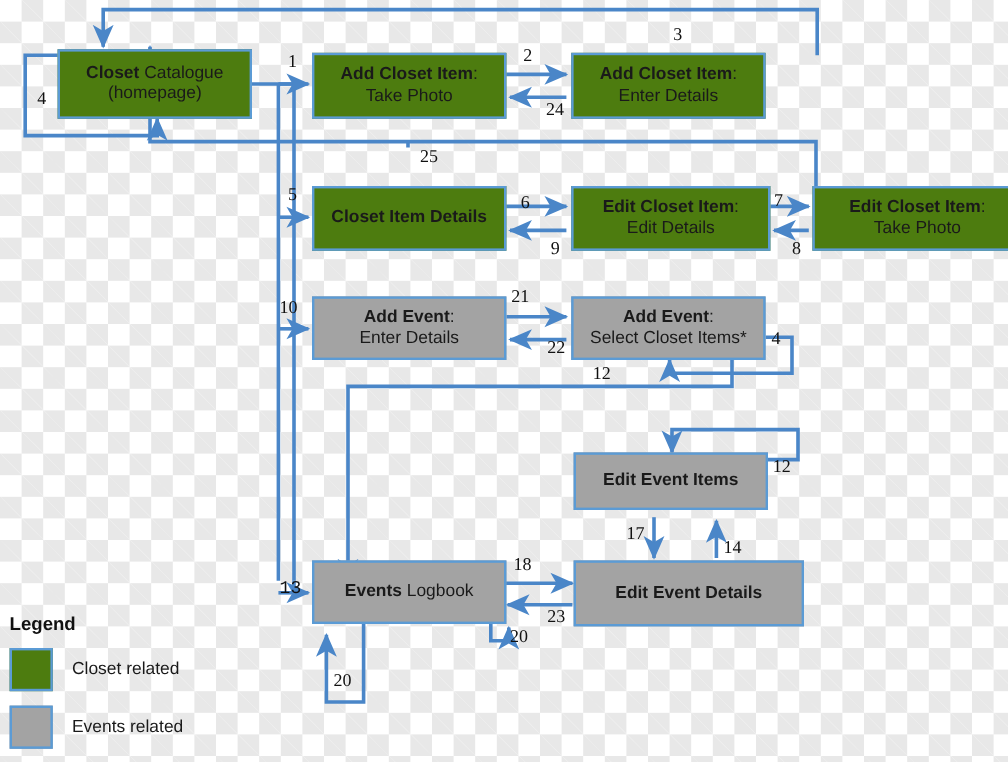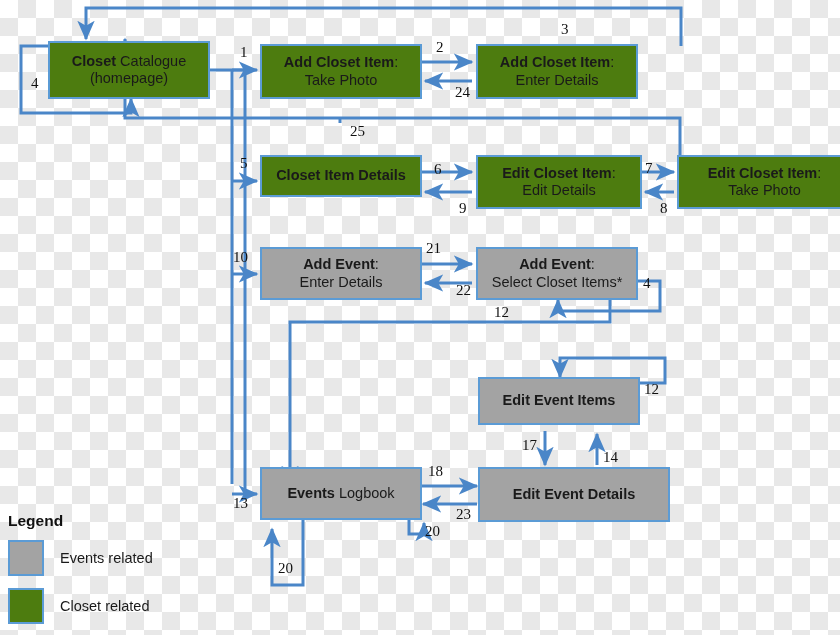--- a/index.html
+++ b/index.html
@@ -132,21 +132,21 @@
 <div class="node closet" style="left:260px;top:44px;width:162px;height:55px;">
   <div class="l1"><span class="b">Add Closet Item</span><span>:</span></div>
   <div class="l2">Take Photo</div>
 </div>
 
 <div class="node closet" style="left:476px;top:44px;width:162px;height:55px;">
   <div class="l1"><span class="b">Add Closet Item</span><span>:</span></div>
   <div class="l2">Enter Details</div>
 </div>
 
-<div class="node closet" style="left:260px;top:155px;width:162px;height:42px;">
+<div class="node closet" style="left:260px;top:155px;width:162px;height:54px;">
   <div class="l1"><span class="b">Closet Item Details</span><span></span></div>
 </div>
 
 <div class="node closet" style="left:476px;top:155px;width:166px;height:54px;">
   <div class="l1"><span class="b">Edit Closet Item</span><span>:</span></div>
   <div class="l2">Edit Details</div>
 </div>
 
 <div class="node closet" style="left:677px;top:155px;width:175px;height:54px;">
   <div class="l1"><span class="b">Edit Closet Item</span><span>:</span></div>
@@ -180,36 +180,36 @@
 <span class="lbl" style="left:561px;top:22px;">3</span>
 <span class="lbl" style="left:31px;top:76px;">4</span>
 <span class="lbl" style="left:240px;top:156px;">5</span>
 <span class="lbl" style="left:434px;top:162px;">6</span>
 <span class="lbl" style="left:645px;top:161px;">7</span>
 <span class="lbl" style="left:660px;top:201px;">8</span>
 <span class="lbl" style="left:459px;top:201px;">9</span>
 <span class="lbl" style="left:233px;top:250px;">10</span>
 <span class="lbl" style="left:494px;top:305px;">12</span>
 <span class="lbl" style="left:644px;top:382px;">12</span>
-<span class="lbl" style="left:233px;top:496px;">13</span>
+<span class="lbl" style="left:233px;top:483px;font-family:Liberation Mono, monospace;">13</span>
 <span class="lbl" style="left:603px;top:450px;">14</span>
 <span class="lbl" style="left:522px;top:438px;">17</span>
 <span class="lbl" style="left:428px;top:464px;">18</span>
 <span class="lbl" style="left:278px;top:561px;">20</span>
 <span class="lbl" style="left:425px;top:524px;">20</span>
 <span class="lbl" style="left:426px;top:241px;">21</span>
 <span class="lbl" style="left:456px;top:283px;">22</span>
 <span class="lbl" style="left:456px;top:507px;">23</span>
 <span class="lbl" style="left:455px;top:85px;">24</span>
 <span class="lbl" style="left:350px;top:124px;">25</span>
 <span class="lbl" style="left:643px;top:276px;">4</span>
 
 <div id="legend">
   <div class="title">Legend</div>
   <div class="leg-row">
+    <span class="swatch closet"></span>
+    <span class="leg-txt">Closet related</span>
+  </div>
+  <div class="leg-row">
     <span class="swatch events"></span>
     <span class="leg-txt">Events related</span>
   </div>
-  <div class="leg-row">
-    <span class="swatch closet"></span>
-    <span class="leg-txt">Closet related</span>
-  </div>
 </div>
 
 </body></html>

